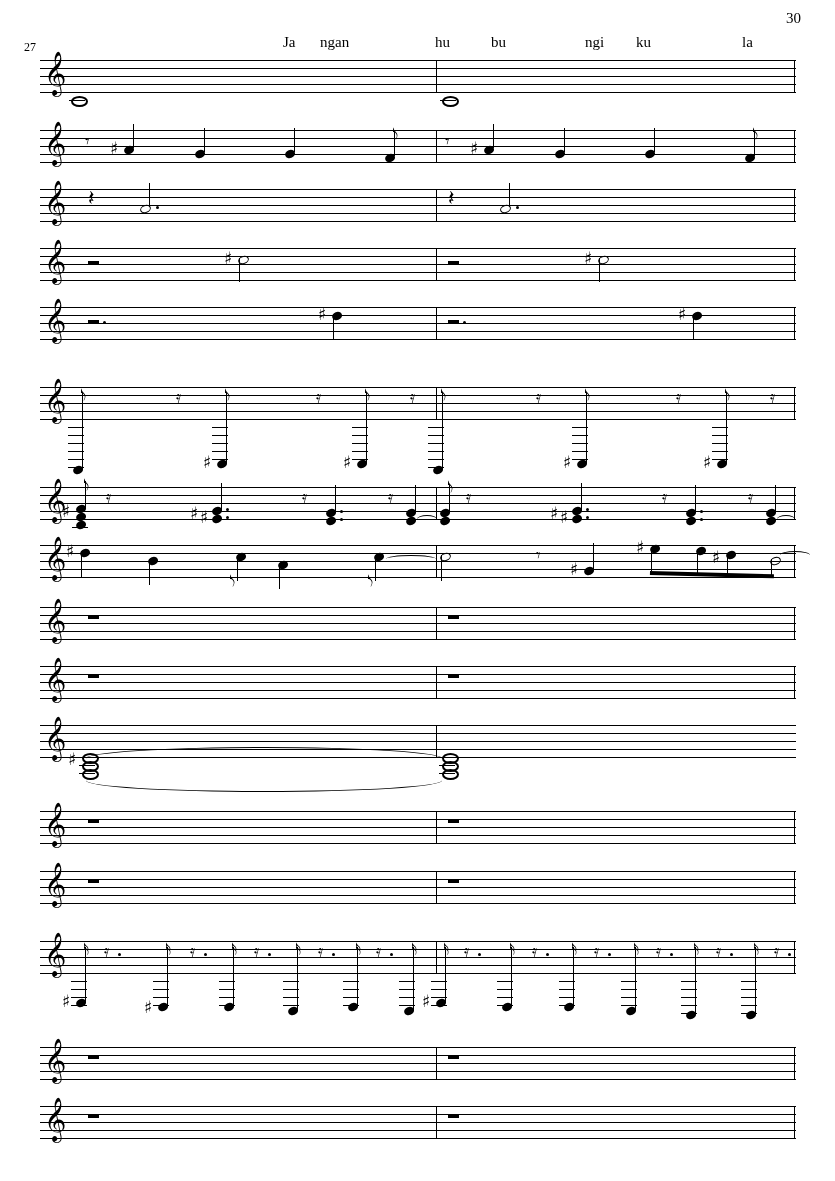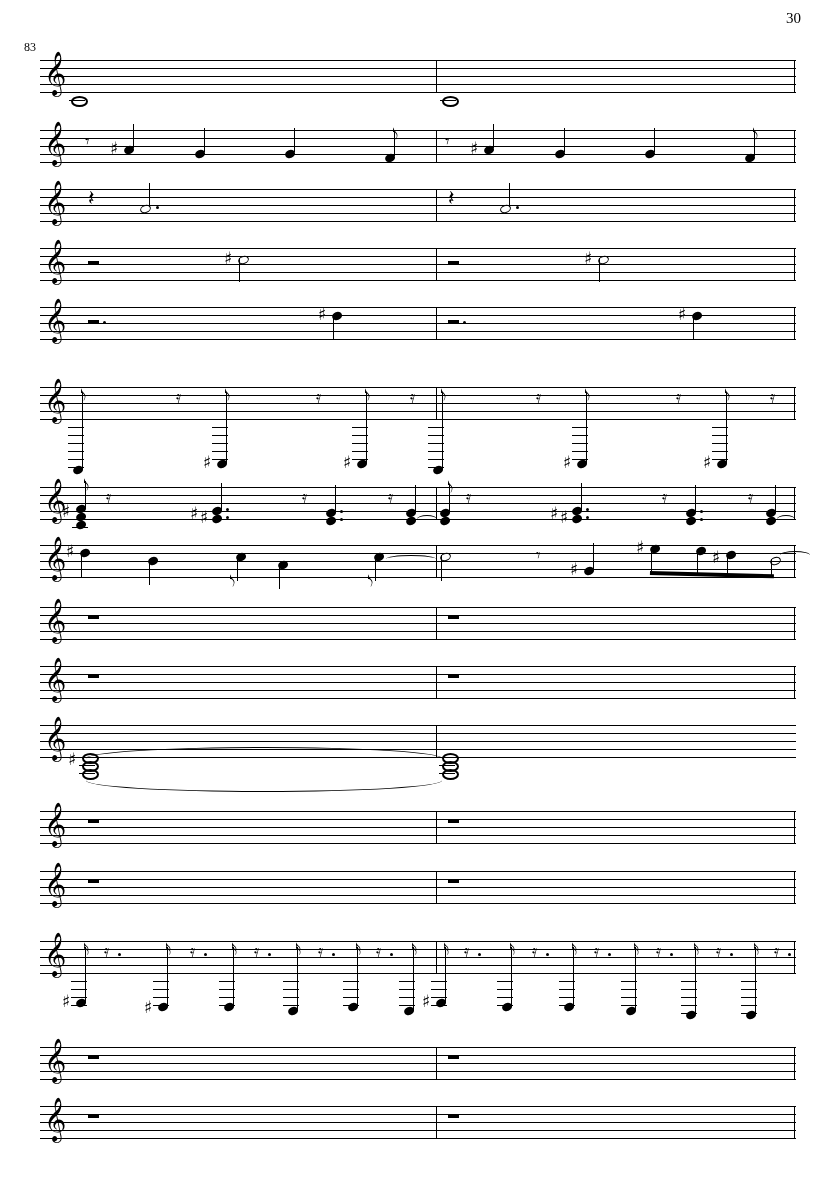--- a/index.html
+++ b/index.html
@@ -40,22 +40,31 @@
   .beam{position:absolute;height:4px;background:#000;}
   .tie{position:absolute;border-top:1.4px solid #000;border-radius:50%;height:7px;}
   .tie.big{height:22px;border-top:1.2px solid #000;}
 </style>
 </head>
 <body>
 
 <div class="page">
 
   <div class="page-number">30</div>
-  <div class="measure-number">83</div>
-
+  <div class="measure-number">27</div>
+
+  <div class="lyrics">
+    <span class="lyric" style="left:283px">Ja</span>
+    <span class="lyric" style="left:320px">ngan</span>
+    <span class="lyric" style="left:435px">hu</span>
+    <span class="lyric" style="left:491px">bu</span>
+    <span class="lyric" style="left:585px">ngi</span>
+    <span class="lyric" style="left:636px">ku</span>
+    <span class="lyric" style="left:742px">la</span>
+  </div>
 
   <div class="staff" style="top:60px">
     <div class="ln"></div>
       <div class="ln"></div>
       <div class="ln"></div>
       <div class="ln"></div>
       <div class="ln"></div>
     <div class="clef" style="left:4px;top:-6px">𝄞</div>
     <div class="barline" style="left:396px;top:0;height:33px"></div>
     <div class="barline" style="left:754px;top:0;height:33px"></div>

